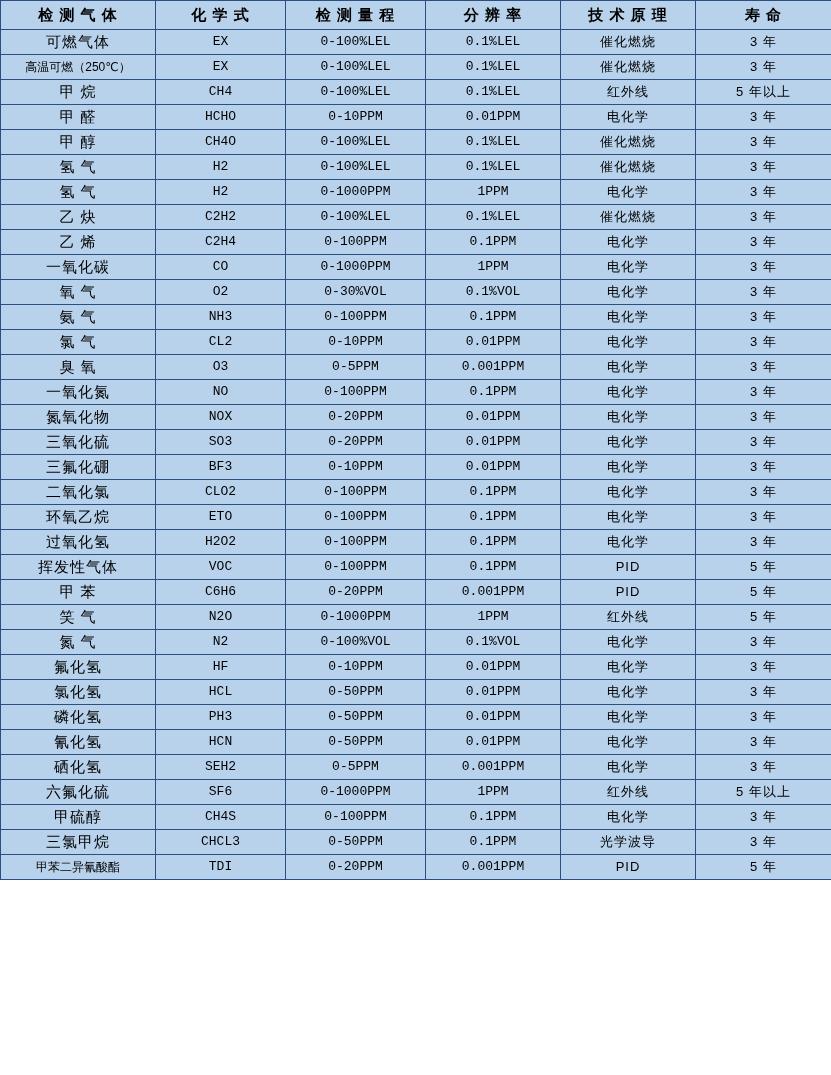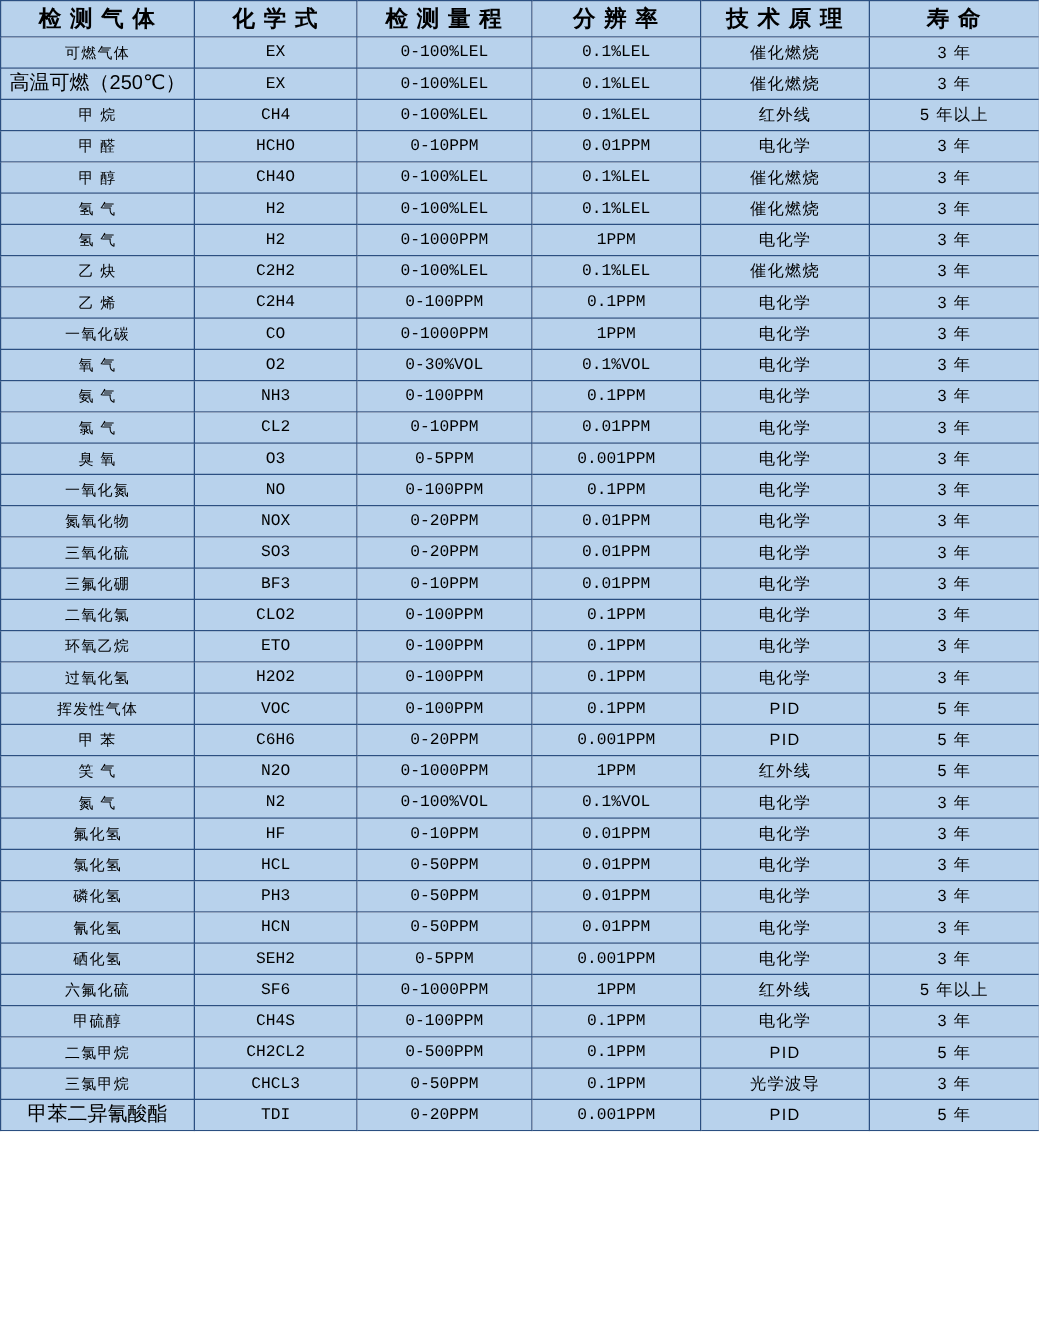--- a/index.html
+++ b/index.html
@@ -25,43 +25,43 @@
     padding: 0;
     height: 24px;
     line-height: 24px;
     overflow: hidden;
     white-space: nowrap;
   }
   #gas-table thead th {
     height: 28px;
     line-height: 28px;
     font-weight: bold;
-    font-size: 18px;
+    font-size: 15px;
     letter-spacing: 1px;
   }
   .col-0 { width: 155px; }
   .col-1 { width: 130px; }
   .col-2 { width: 140px; }
   .col-3 { width: 135px; }
   .col-4 { width: 135px; }
   .col-5 { width: 136px; }
   td.c-name {
-    font-size: 12px;
+    font-size: 15px;
     letter-spacing: 1px;
   }
   td.c-formula, td.c-range, td.c-res {
     font-family: "Liberation Mono", "DejaVu Sans Mono", monospace;
     font-size: 13px;
   }
   td.c-principle, td.c-life {
     font-size: 13px;
     letter-spacing: 1px;
   }
   td.small {
-    font-size: 16px;
+    font-size: 12px;
     letter-spacing: 0;
   }
 </style>
 </head>
 <body>
 
 <table id="gas-table">
   <colgroup>
     <col class="col-0">
       <col class="col-1">
@@ -331,28 +331,20 @@
       </tr>
       <tr>
         <td class="c-name">甲硫醇</td>
         <td class="c-formula">CH4S</td>
         <td class="c-range">0-100PPM</td>
         <td class="c-res">0.1PPM</td>
         <td class="c-principle">电化学</td>
         <td class="c-life">3 年</td>
       </tr>
       <tr>
-        <td class="c-name">二氯甲烷</td>
-        <td class="c-formula">CH2CL2</td>
-        <td class="c-range">0-500PPM</td>
-        <td class="c-res">0.1PPM</td>
-        <td class="c-principle">PID</td>
-        <td class="c-life">5 年</td>
-      </tr>
-      <tr>
         <td class="c-name">三氯甲烷</td>
         <td class="c-formula">CHCL3</td>
         <td class="c-range">0-50PPM</td>
         <td class="c-res">0.1PPM</td>
         <td class="c-principle">光学波导</td>
         <td class="c-life">3 年</td>
       </tr>
       <tr>
         <td class="c-name small">甲苯二异氰酸酯</td>
         <td class="c-formula">TDI</td>

